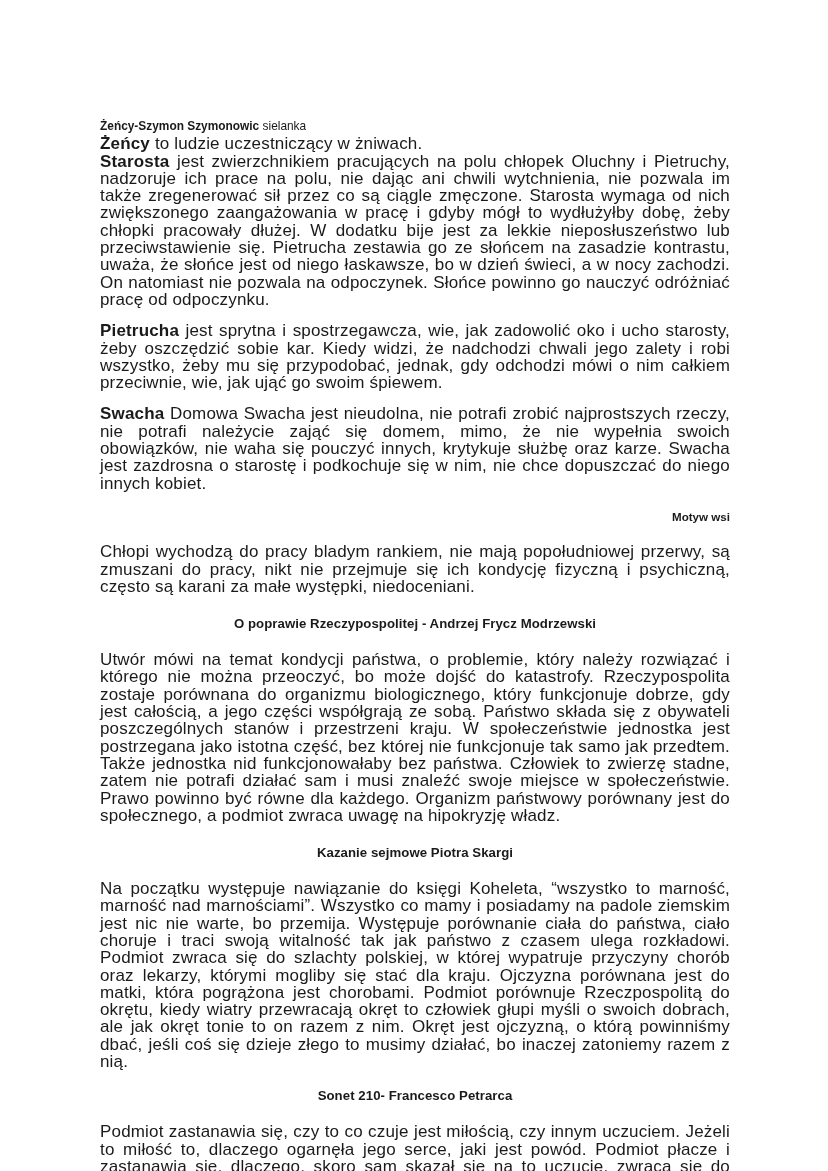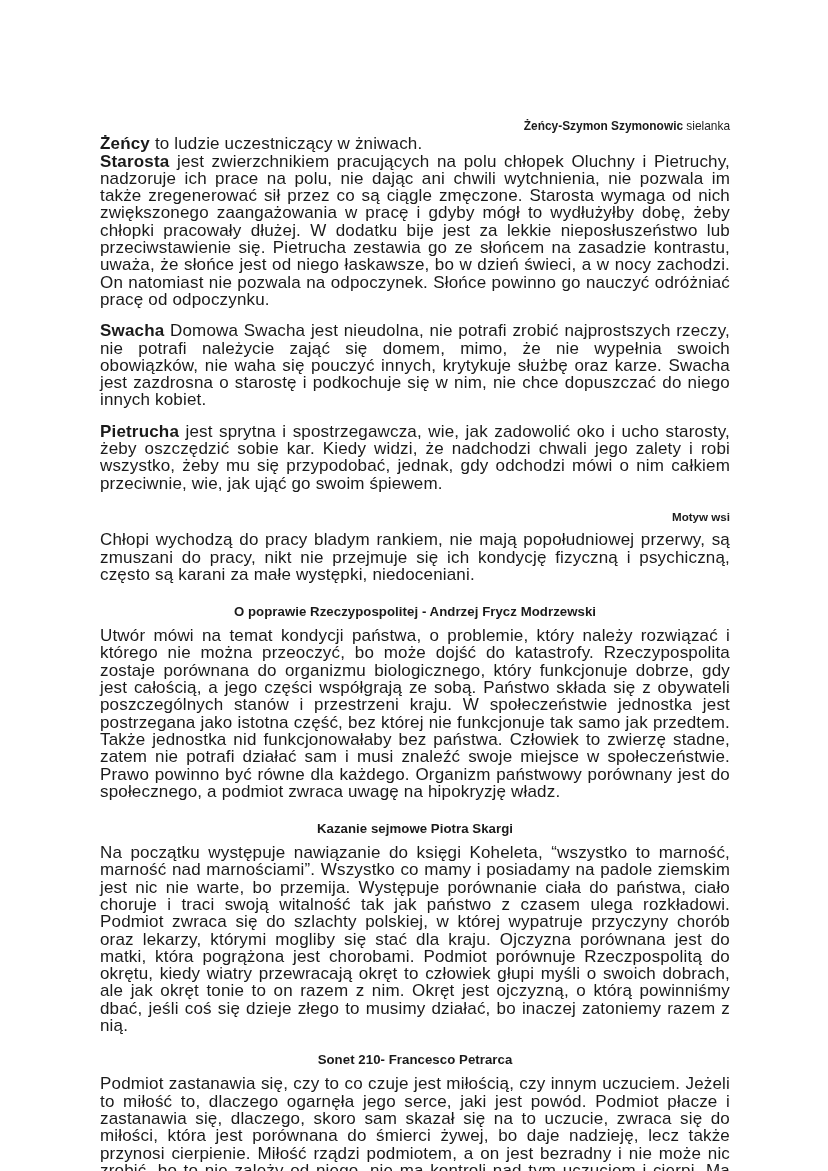--- a/index.html
+++ b/index.html
@@ -44,21 +44,21 @@
   }
   .gap {
     margin-top: 14px;
   }
 
   
   .title-line {
     font-size: 11.9px;
     line-height: 17.3px;
     margin: 0;
-    text-align: right;
+    text-align: left;
   }
   .title-line .strong {
     font-weight: bold;
   }
 
   .h-minor {
     font-size: 11.6px;
     line-height: 17.3px;
     font-weight: bold;
     margin: 0;
@@ -73,38 +73,38 @@
     letter-spacing: 0.005em;
   }
 
   .sec-gap {
     margin-top: 19px;
   }
   .sec-gap-sm {
     margin-top: 16px;
   }
   .after-head {
-    margin-top: 6px;
+    margin-top: 18px;
   }
 </style>
 </head>
 <body>
 
 <div class="page">
   <article class="doc">
 
     <p class="title-line"><span class="strong">Żeńcy-Szymon Szymonowic</span><span> sielanka</span></p>
 
     <p class="para tight"><span class="lead">Żeńcy</span><span> to ludzie uczestniczący w żniwach.</span></p>
 
     <p class="para tight"><span class="lead">Starosta</span><span> jest zwierzchnikiem pracujących na polu chłopek Oluchny i Pietruchy, nadzoruje ich prace na polu, nie dając ani chwili wytchnienia, nie pozwala im także zregenerować sił przez co są ciągle zmęczone. Starosta wymaga od nich zwiększonego zaangażowania w pracę i gdyby mógł to wydłużyłby dobę, żeby chłopki pracowały dłużej. W dodatku bije jest za lekkie nieposłuszeństwo lub przeciwstawienie się. Pietrucha zestawia go ze słońcem na zasadzie kontrastu, uważa, że słońce jest od niego łaskawsze, bo w dzień świeci, a w nocy zachodzi. On natomiast nie pozwala na odpoczynek. Słońce powinno go nauczyć odróżniać pracę od odpoczynku.</span></p>
 
+    <p class="para gap"><span class="lead">Pietrucha</span><span> jest sprytna i spostrzegawcza, wie, jak zadowolić oko i ucho starosty, żeby oszczędzić sobie kar. Kiedy widzi, że nadchodzi chwali jego zalety i robi wszystko, żeby mu się przypodobać, jednak, gdy odchodzi mówi o nim całkiem przeciwnie, wie, jak ująć go swoim śpiewem.</span></p>
+
     <p class="para gap"><span class="lead">Swacha</span><span> Domowa Swacha jest nieudolna, nie potrafi zrobić najprostszych rzeczy, nie potrafi należycie zająć się domem, mimo, że nie wypełnia swoich obowiązków, nie waha się pouczyć innych, krytykuje służbę oraz karze. Swacha jest zazdrosna o starostę i podkochuje się w nim, nie chce dopuszczać do niego innych kobiet.</span></p>
-
-    <p class="para gap"><span class="lead">Pietrucha</span><span> jest sprytna i spostrzegawcza, wie, jak zadowolić oko i ucho starosty, żeby oszczędzić sobie kar. Kiedy widzi, że nadchodzi chwali jego zalety i robi wszystko, żeby mu się przypodobać, jednak, gdy odchodzi mówi o nim całkiem przeciwnie, wie, jak ująć go swoim śpiewem.</span></p>
 
 
     <h3 class="h-minor sec-gap-sm">Motyw wsi</h3>
     <p class="para after-head">Chłopi wychodzą do pracy bladym rankiem, nie mają popołudniowej przerwy, są zmuszani do pracy, nikt nie przejmuje się ich kondycję fizyczną i psychiczną, często są karani za małe występki, niedoceniani.</p>
 
     <h2 class="h-major sec-gap">O poprawie Rzeczypospolitej - Andrzej Frycz Modrzewski</h2>
     <p class="para after-head">Utwór mówi na temat kondycji państwa, o problemie, który należy rozwiązać i którego nie można przeoczyć, bo może dojść do katastrofy. Rzeczypospolita zostaje porównana do organizmu biologicznego, który funkcjonuje dobrze, gdy jest całością, a jego części współgrają ze sobą. Państwo składa się z obywateli poszczególnych stanów i przestrzeni kraju. W społeczeństwie jednostka jest postrzegana jako istotna część, bez której nie funkcjonuje tak samo jak przedtem. Także jednostka nid funkcjonowałaby bez państwa. Człowiek to zwierzę stadne, zatem nie potrafi działać sam i musi znaleźć swoje miejsce w społeczeństwie. Prawo powinno być równe dla każdego. Organizm państwowy porównany jest do społecznego, a podmiot zwraca uwagę na hipokryzję władz.</p>
 
     <h2 class="h-major sec-gap">Kazanie sejmowe Piotra Skargi</h2>
     <p class="para after-head">Na początku występuje nawiązanie do księgi Koheleta, “wszystko to marność, marność nad marnościami”. Wszystko co mamy i posiadamy na padole ziemskim jest nic nie warte, bo przemija. Występuje porównanie ciała do państwa, ciało choruje i traci swoją witalność tak jak państwo z czasem ulega rozkładowi. Podmiot zwraca się do szlachty polskiej, w której wypatruje przyczyny chorób oraz lekarzy, którymi mogliby się stać dla kraju. Ojczyzna porównana jest do matki, która pogrążona jest chorobami. Podmiot porównuje Rzeczpospolitą do okrętu, kiedy wiatry przewracają okręt to człowiek głupi myśli o swoich dobrach, ale jak okręt tonie to on razem z nim. Okręt jest ojczyzną, o którą powinniśmy dbać, jeśli coś się dzieje złego to musimy działać, bo inaczej zatoniemy razem z nią.</p>

